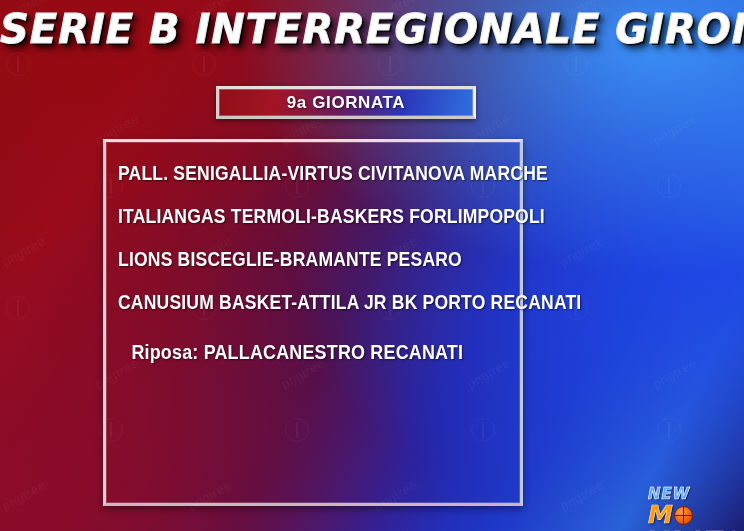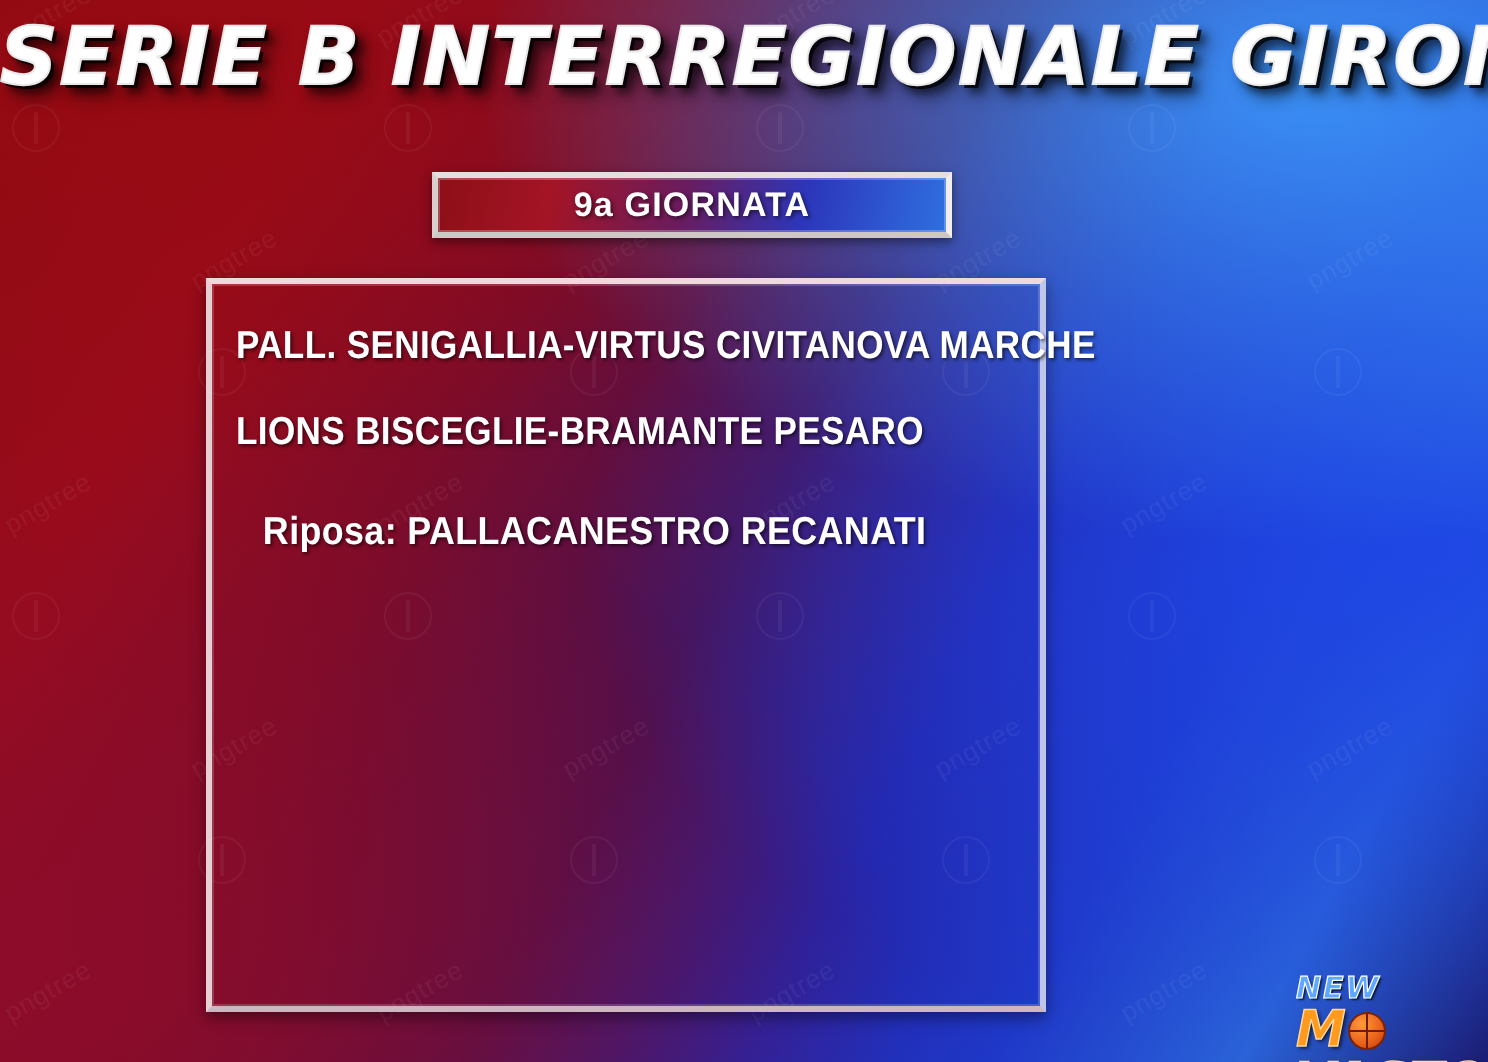--- a/index.html
+++ b/index.html
@@ -281,21 +281,27 @@
   <div id="giornata-banner">
     <span class="label">9a GIORNATA</span>
   </div>
 
   <div id="fixtures-panel">
 
     <div class="fixture-row">
       <span class="fixture-text">PALL. SENIGALLIA-VIRTUS CIVITANOVA MARCHE</span>
     </div>
     <div class="fixture-row">
+      <span class="fixture-text">ITALIANGAS TERMOLI-BASKERS FORLIMPOPOLI</span>
+    </div>
+    <div class="fixture-row">
       <span class="fixture-text">LIONS BISCEGLIE-BRAMANTE PESARO</span>
+    </div>
+    <div class="fixture-row">
+      <span class="fixture-text">CANUSIUM BASKET-ATTILA JR BK PORTO RECANATI</span>
     </div>
 
     <div id="riposa-row">
       <span class="fixture-text">Riposa: PALLACANESTRO RECANATI</span>
     </div>
 
   </div>
 
   <div id="logo">
     <div class="logo-new">NEW</div>

